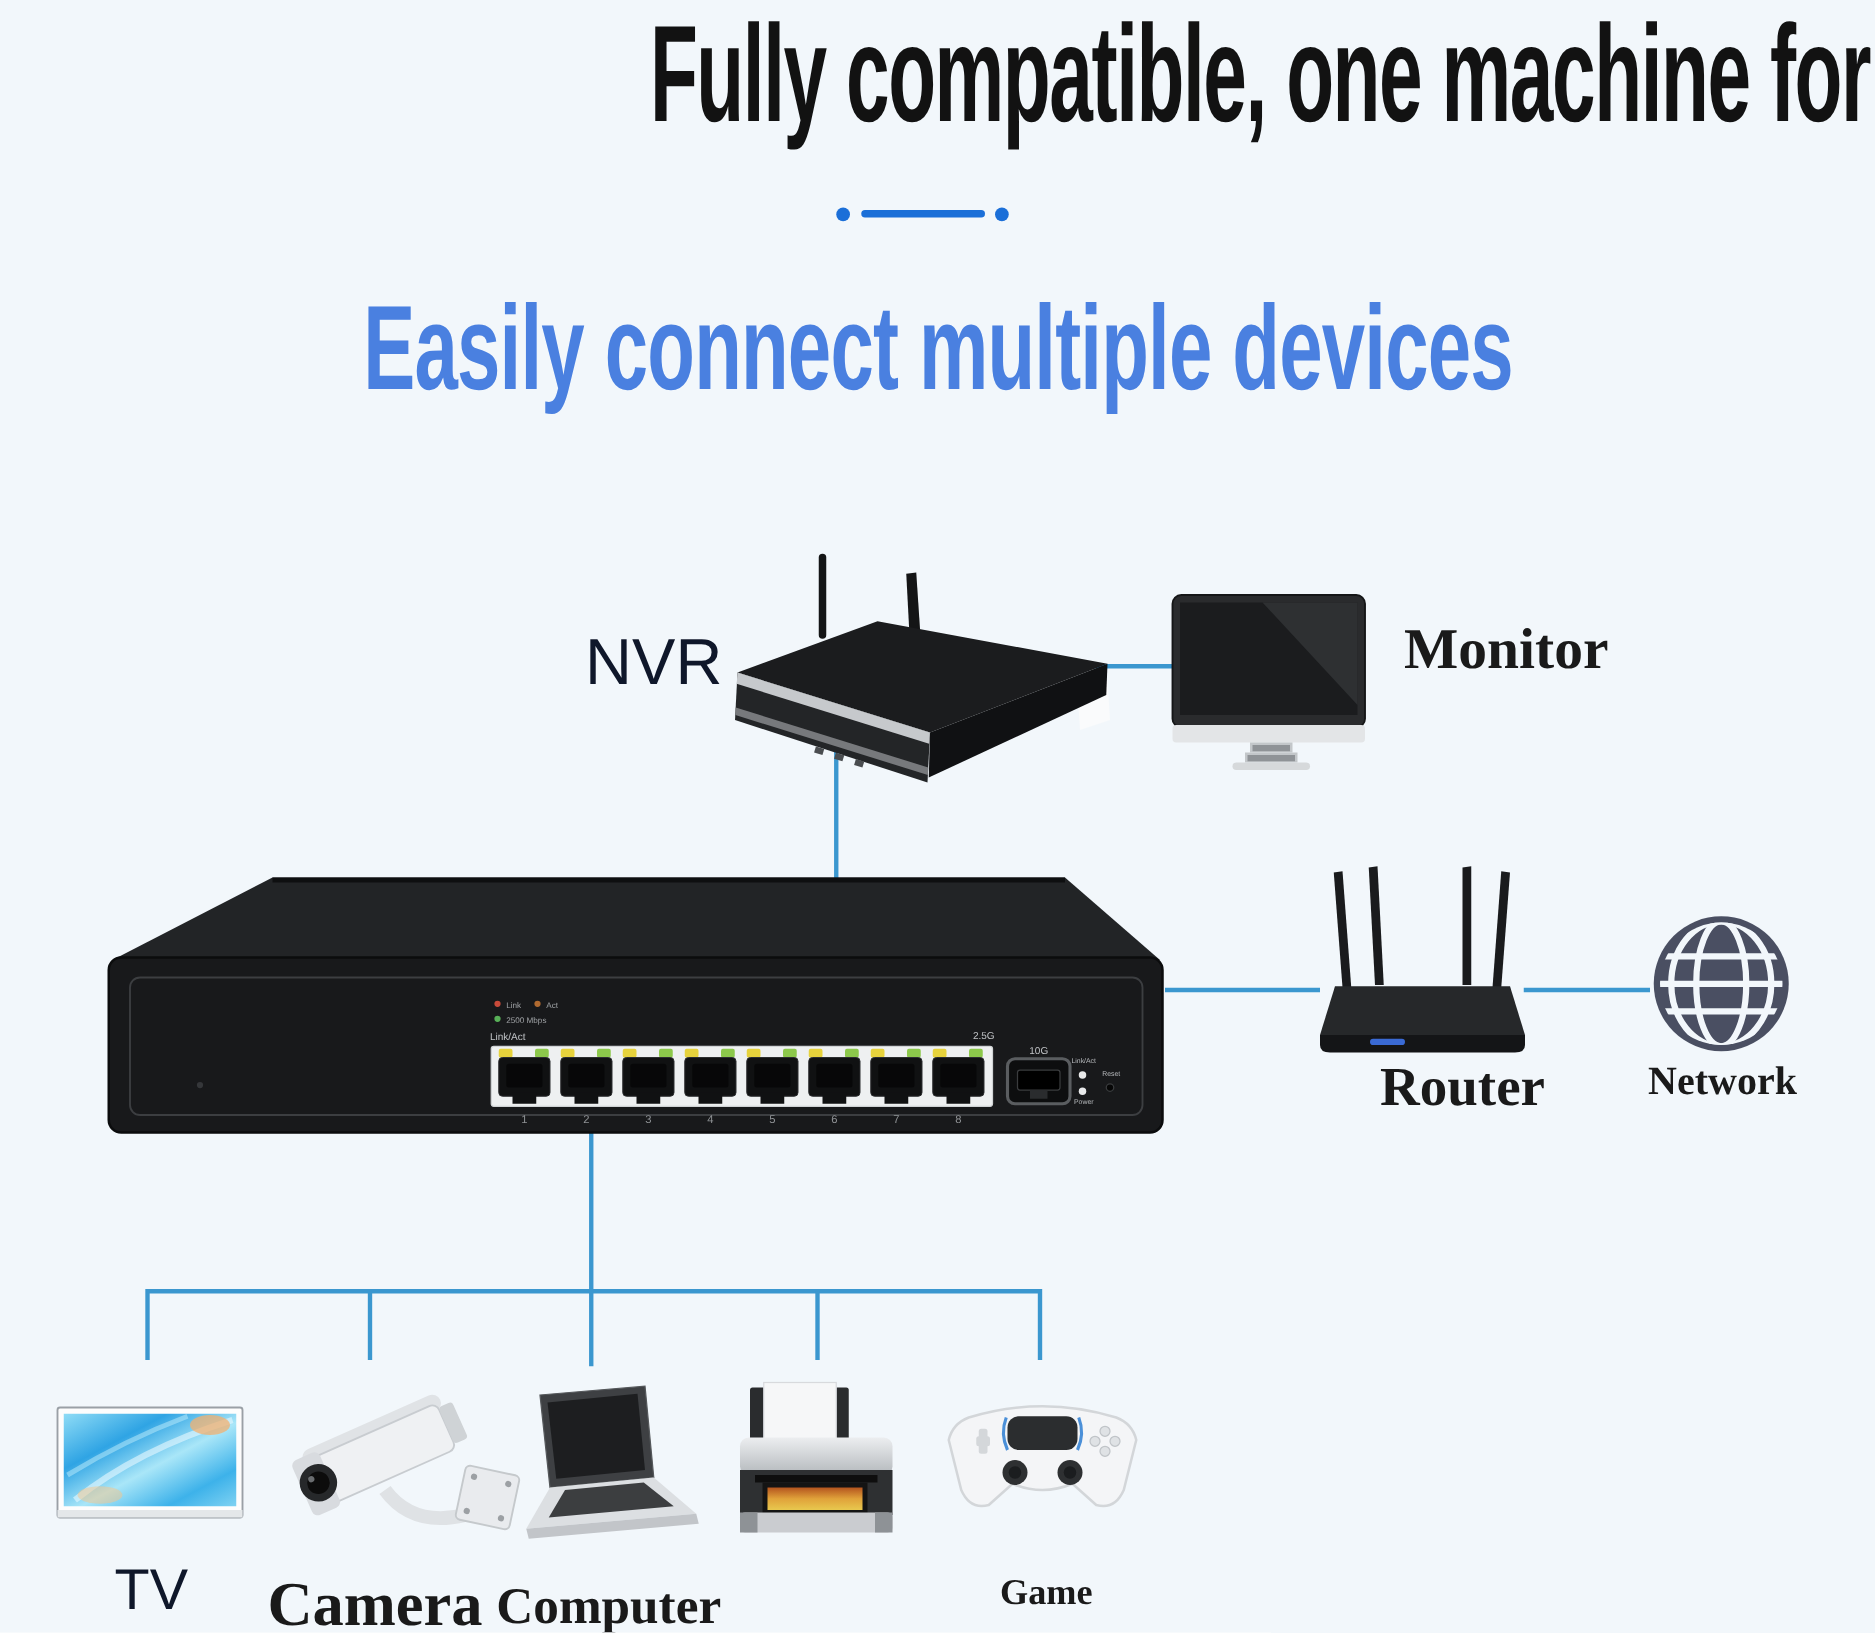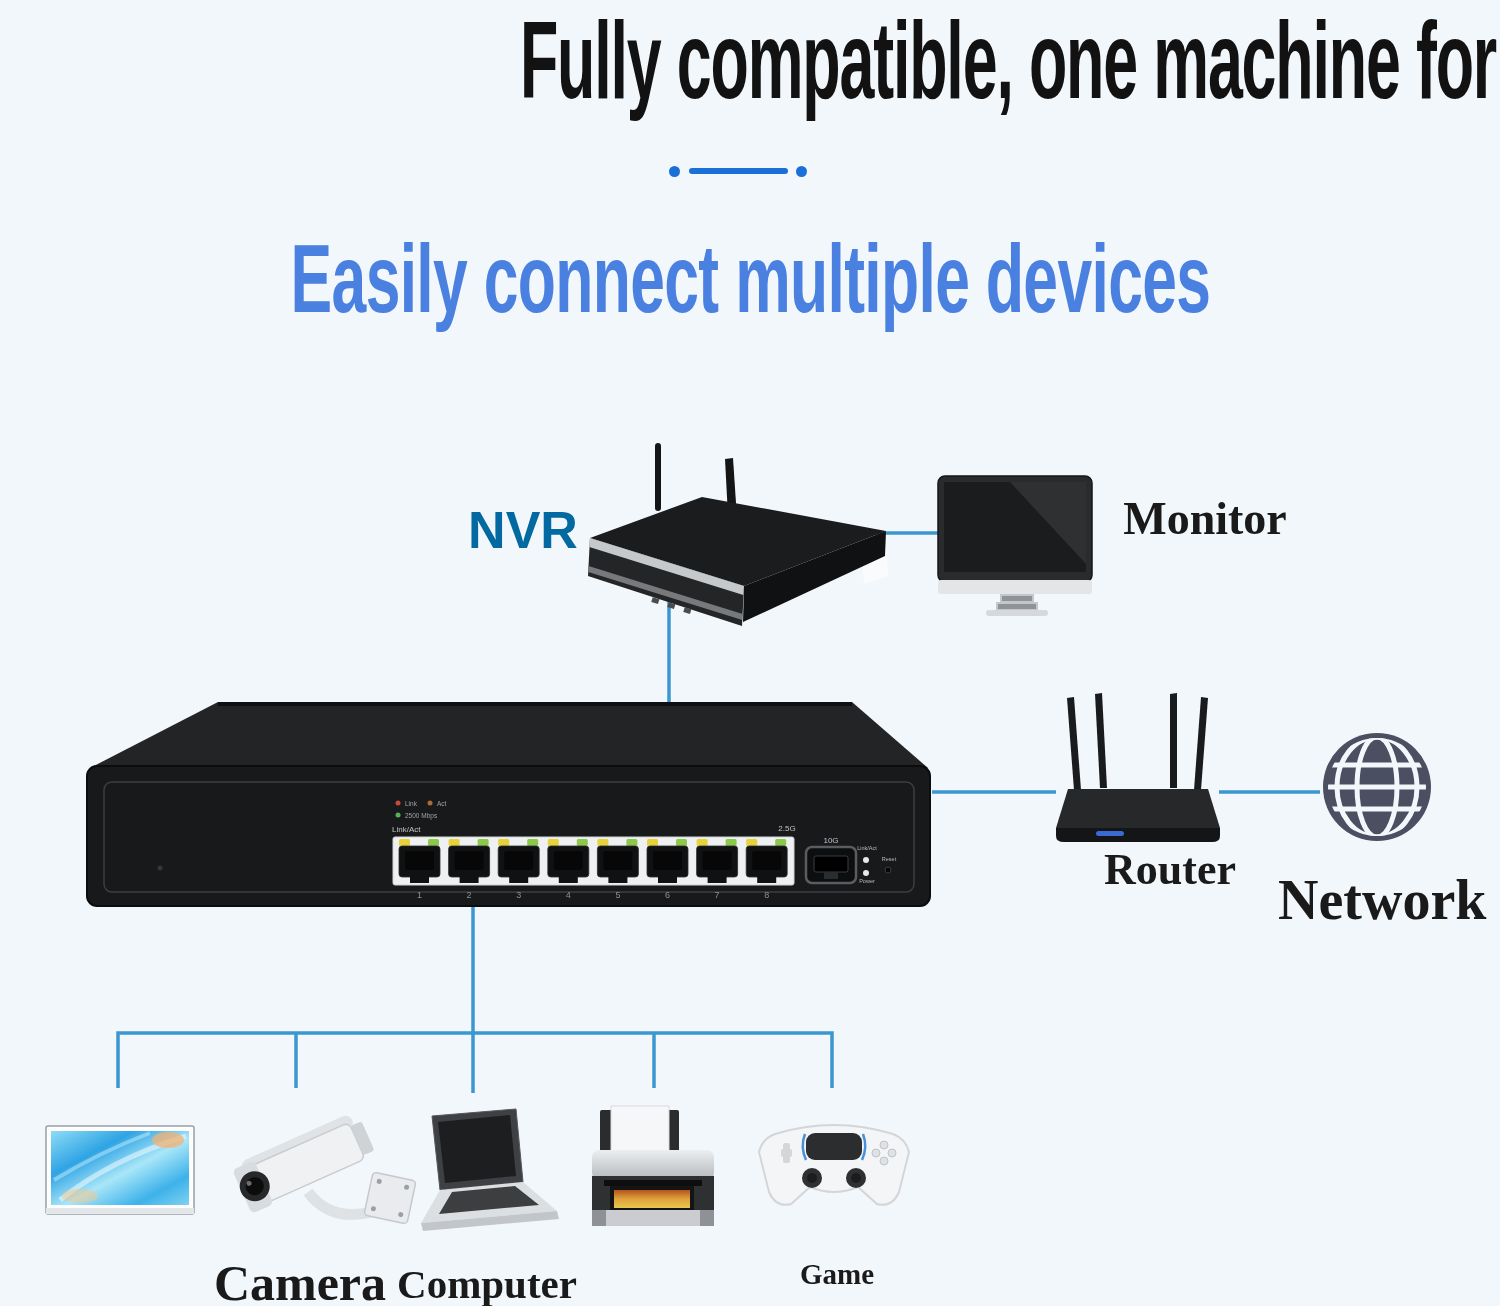--- a/index.html
+++ b/index.html
@@ -32,21 +32,21 @@
   .subheadline{
     position:absolute;left:0;top:226px;width:1500px;text-align:center;
     white-space:nowrap;color:var(--heading-blue);
   }
   .subheadline .cond{
     display:inline-block;font-size:96px;font-weight:bold;line-height:1.1;
     letter-spacing:-1px;transform:scaleX(0.65);transform-origin:50% 0;
     font-family:"Liberation Sans", sans-serif;
   }
   .label{position:absolute;text-align:center;color:#1c1c1c;}
-  .label.sans{font-family:"Liberation Sans", sans-serif;color:#0369a1;font-weight:bold;}
+  .label.sans{font-family:"Liberation Sans", sans-serif;color:#0f172a;}
   .label.serif{font-family:"Liberation Serif", serif;font-weight:bold;color:#1a1a1a;}
 </style>
 </head>
 <body>
 
 <div class="stage">
 
   <div class="headline"><span class="cond">Fully compatible, one machine for multiple uses</span></div>
 
   <div class="divider">
@@ -270,17 +270,18 @@
       <circle cx="812" cy="1178" r="10" fill="#2e3032"></circle>
       <circle cx="812" cy="1178" r="5" fill="#1b1d1f"></circle>
       <circle cx="856" cy="1178" r="10" fill="#2e3032"></circle>
       <circle cx="856" cy="1178" r="5" fill="#1b1d1f"></circle>
     </g>
   </svg>
 
   <div class="label sans" style="left:458px;top:500px;width:130px;font-size:52px;">NVR</div>
   <div class="label serif" style="left:1105px;top:492px;width:200px;font-size:46px;">Monitor</div>
   <div class="label serif" style="left:1036px;top:844px;width:200px;font-size:44px;text-align:right;">Router</div>
-  <div class="label serif" style="left:1278px;top:846px;width:200px;font-size:56px;margin-top:22px;">Network</div>
+  <div class="label serif" style="left:1278px;top:846px;width:200px;font-size:32px;">Network</div>
+  <div class="label sans" style="left:46px;top:1244px;width:150px;font-size:46px;">TV</div>
   <div class="label serif" style="left:210px;top:1254px;width:180px;font-size:50px;">Camera</div>
   <div class="label serif" style="left:387px;top:1260px;width:200px;font-size:41px;">Computer</div>
   <div class="label serif" style="left:747px;top:1258px;width:180px;font-size:29px;">Game</div>
 </div>
 
 </body></html>

